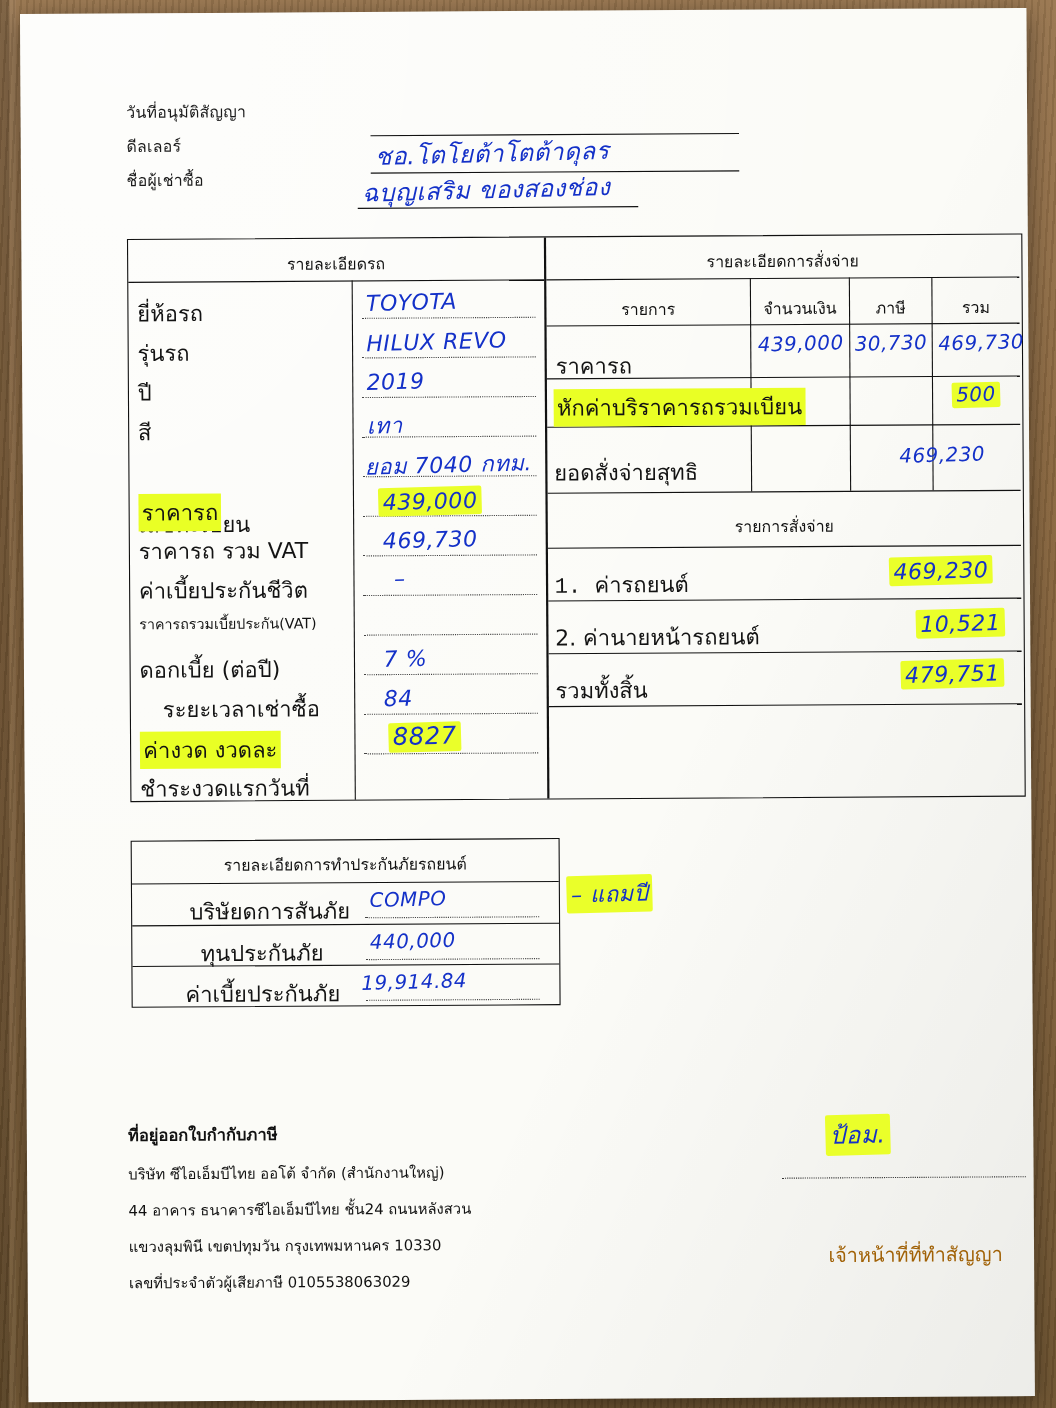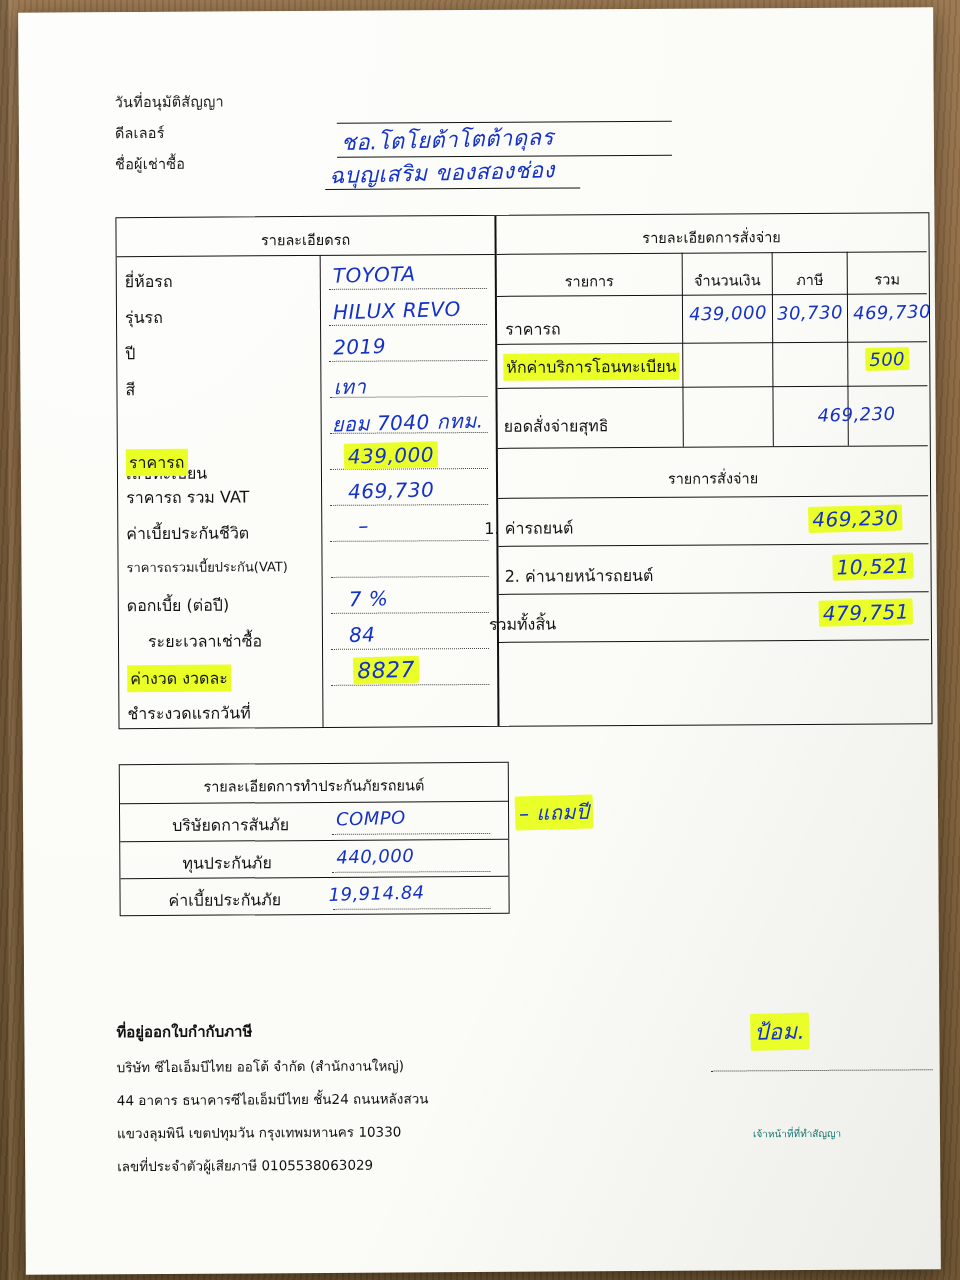--- a/index.html
+++ b/index.html
@@ -61,32 +61,32 @@
   .uline{position:absolute;border-bottom:1.6px solid #111;}
 
   
   .tbl{position:absolute;left:96px;top:205px;width:812px;height:510px;border:1.7px solid #111;}
   .vsplit{position:absolute;left:0;top:0;bottom:0;width:1.7px;background:#111;}
   .hline{position:absolute;background:#111;height:1.2px;}
   .vline{position:absolute;background:#111;width:1.2px;}
   .dotted{position:absolute;border-bottom:1.6px dotted #444;}
 
   .th{font-size:14.5px;text-align:center;color:#111;}
-  .cellL{position:absolute;font-size:16px;color:#131313;}
+  .cellL{position:absolute;font-size:20px;color:#131313;}
 
   
   .itbl{position:absolute;left:96px;top:752px;width:388px;height:150px;border:1.7px solid #111;}
 
   
   .foot{position:absolute;left:92px;top:1008px;}
   .foot .l{font-size:13.5px;color:#111;margin-bottom:11px;}
   .foot .t{font-size:15px;color:#111;font-weight:bold;margin-bottom:12px;}
 
   .sigline{position:absolute;left:686px;top:1062px;width:222px;border-bottom:1.5px dotted #333;}
-  .sigcap{position:absolute;left:728px;top:1118px;font-size:10px;color:#0f766e;text-align:right;}
+  .sigcap{position:absolute;left:728px;top:1118px;font-size:18px;color:#a16207;text-align:right;}
   .sigmark{position:absolute;left:726px;top:1005px;}
 </style>
 </head>
 <body>
 
 <div class="desk"></div>
 
 <div class="paper">
   <div class="sheet">
 
@@ -175,39 +175,39 @@
 
       <div class="hline" style="left:380px;top:128px;width:430px;"></div>
       <div class="hline" style="left:380px;top:172px;width:430px;"></div>
       <div class="hline" style="left:380px;top:232px;width:430px;"></div>
 
       <div class="cellL thai" style="left:388px;top:101px;">ราคารถ</div>
       <div class="hand sm" style="position:absolute;left:572px;top:88px;">439,000</div>
       <div class="hand sm" style="position:absolute;left:660px;top:88px;">30,730</div>
       <div class="hand sm" style="position:absolute;left:736px;top:88px;">469,730</div>
 
-      <div class="cellL thai hl-lbl" style="left:386px;top:138px;">หักค่าบริการโอนทะเบียน</div>
+      <div class="cellL thai hl-lbl" style="left:386px;top:138px;">หักค่าบริราคารถรวมเบียน</div>
       <div class="hand sm hl" style="position:absolute;left:748px;top:134px;">500</div>
 
       <div class="cellL thai" style="left:386px;top:198px;">ยอดสั่งจ่ายสุทธิ</div>
       <div class="hand sm" style="position:absolute;left:700px;top:190px;">469,230</div>
 
       <div class="th thai" style="position:absolute;left:380px;top:252px;width:430px;">รายการสั่งจ่าย</div>
       <div class="hline" style="left:380px;top:282px;width:430px;"></div>
       <div class="hline" style="left:380px;top:330px;width:430px;"></div>
       <div class="hline" style="left:380px;top:378px;width:430px;"></div>
       <div class="hline" style="left:380px;top:426px;width:430px;"></div>
 
-      <div class="cellL thai" style="left:366px;top:300px;">1. ค่ารถยนต์</div>
+      <div class="cellL thai" style="left:386px;top:300px;font-family:Liberation Mono, monospace;">1. ค่ารถยนต์</div>
       <div class="hand hl" style="position:absolute;left:690px;top:292px;">469,230</div>
 
       <div class="cellL thai" style="left:386px;top:348px;">2. ค่านายหน้ารถยนต์</div>
       <div class="hand hl" style="position:absolute;left:714px;top:340px;">10,521</div>
 
-      <div class="cellL thai" style="left:370px;top:396px;">รวมทั้งสิ้น</div>
+      <div class="cellL thai" style="left:386px;top:396px;">รวมทั้งสิ้น</div>
       <div class="hand hl" style="position:absolute;left:700px;top:386px;">479,751</div>
     </div>
 
     <div class="itbl">
       <div class="th thai" style="position:absolute;left:0;top:10px;width:388px;">รายละเอียดการทำประกันภัยรถยนต์</div>
       <div class="hline" style="left:0;top:38px;width:388px;"></div>
       <div class="hline" style="left:0;top:76px;width:388px;"></div>
       <div class="hline" style="left:0;top:113px;width:388px;"></div>
 
       <div class="cellL thai" style="left:52px;top:48px;">บริษัยดการสันภัย</div>

